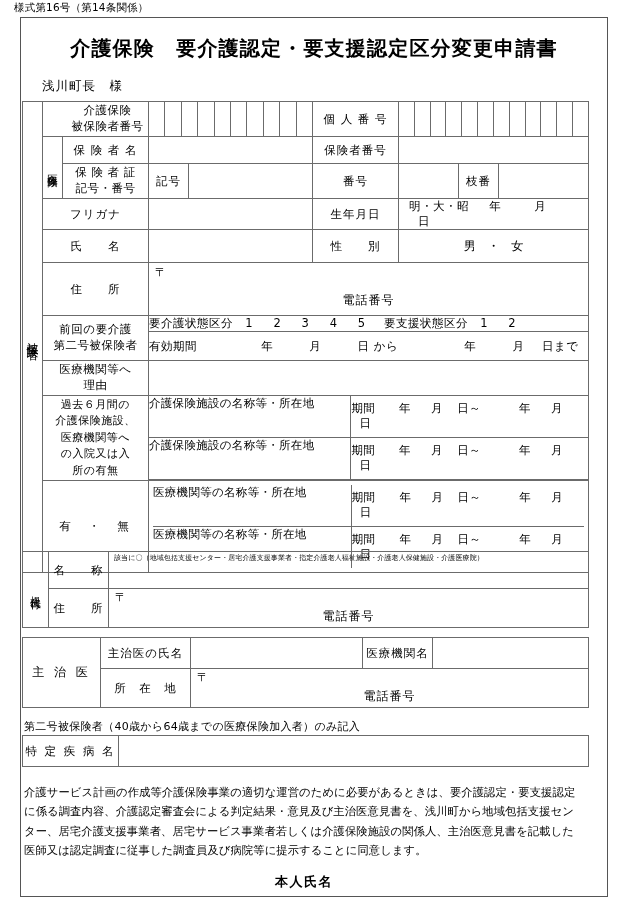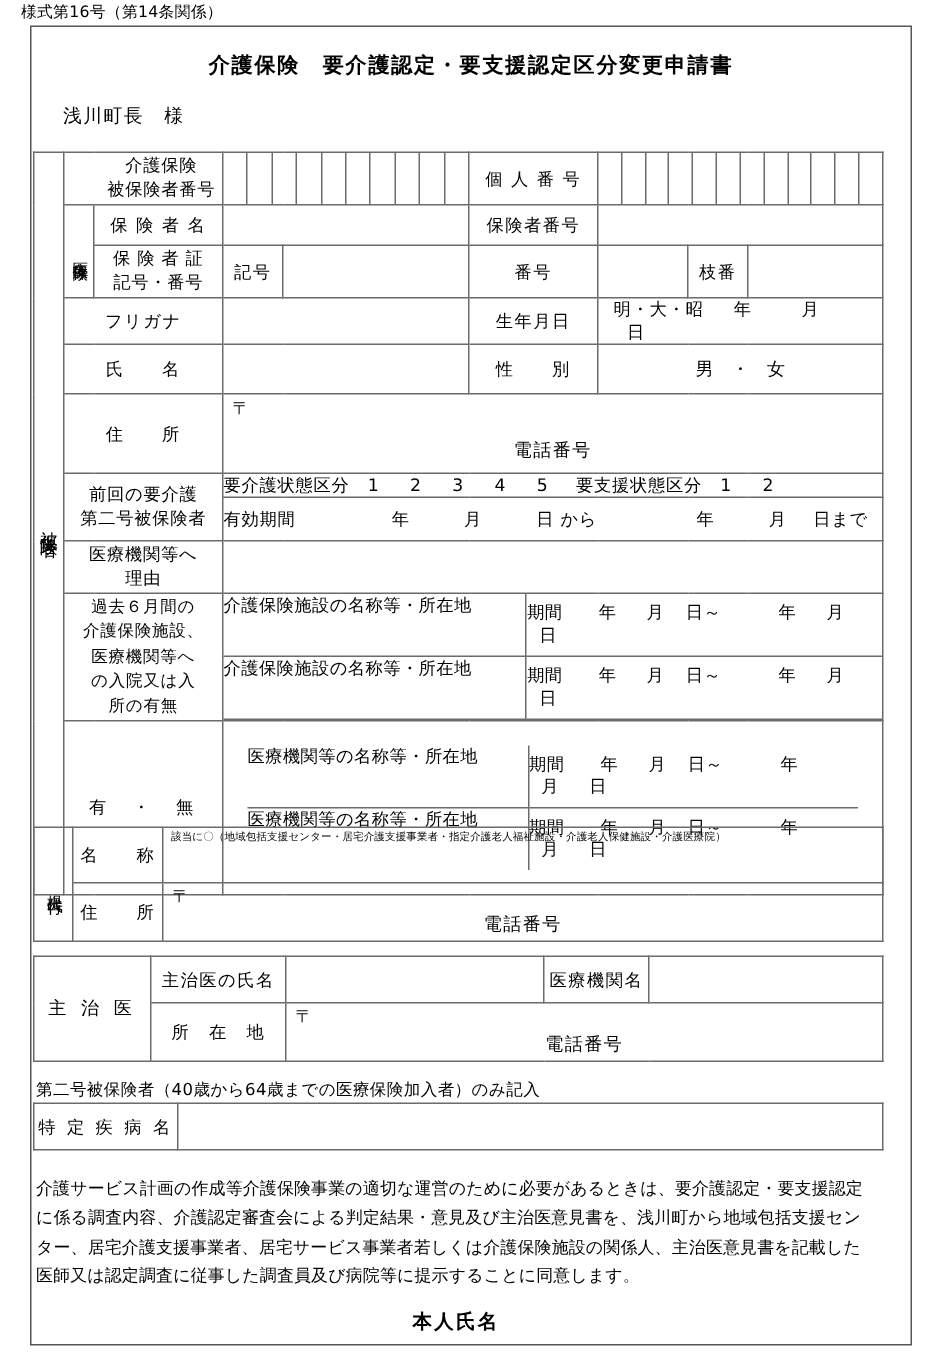--- a/index.html
+++ b/index.html
@@ -17,21 +17,21 @@
   }
   .page-frame {
     position:absolute; left:20px; top:17px;
     width:588px; height:880px;
     border:1.3px solid #555;
     box-sizing:border-box;
   }
   .inner { position:absolute; left:0; top:0; width:588px; }
 
   .doc-title {
-    text-align:center; font-size:14px; font-weight:bold;
+    text-align:center; font-size:20px; font-weight:bold;
     margin-top:18px; letter-spacing:1.2px;
   }
   .addressee-row { margin:16px 0 0 22px; font-size:12.5px; letter-spacing:1px; }
   .apply-row {
     margin:3px 0 0 22px; font-size:12.5px; letter-spacing:0.6px;
     display:flex; align-items:baseline;
   }
   .apply-left { width:228px; }
   .apply-date-label { letter-spacing:1px; }
   .apply-ymd { margin-left:86px; }
@@ -286,21 +286,21 @@
             <span class="g">日</span>
           </td>
         </tr>
       </tbody>
           </table>
     </td>
   </tr>
 
   <tr>
     <td colspan="2" class="arinashi" style="height:82px;">有　・　無</td>
-    <td colspan="6" style="padding:16px;">
+    <td colspan="6" style="padding:4px;">
       <table class="grid" style="width:100%;border-collapse:collapse;">
         <colgroup>
               <col style="width:184px">
               <col style="width:216px">
             </colgroup>
         <tbody>
               <tr>
           <td style="height:41px;border-top:none;border-left:none;vertical-align:top;" class="fac-name">医療機関等の名称等・所在地</td>
           <td style="border-top:none;border-right:none;vertical-align:bottom;padding-bottom:6px;" class="fac-period">
             <span>期間</span>

